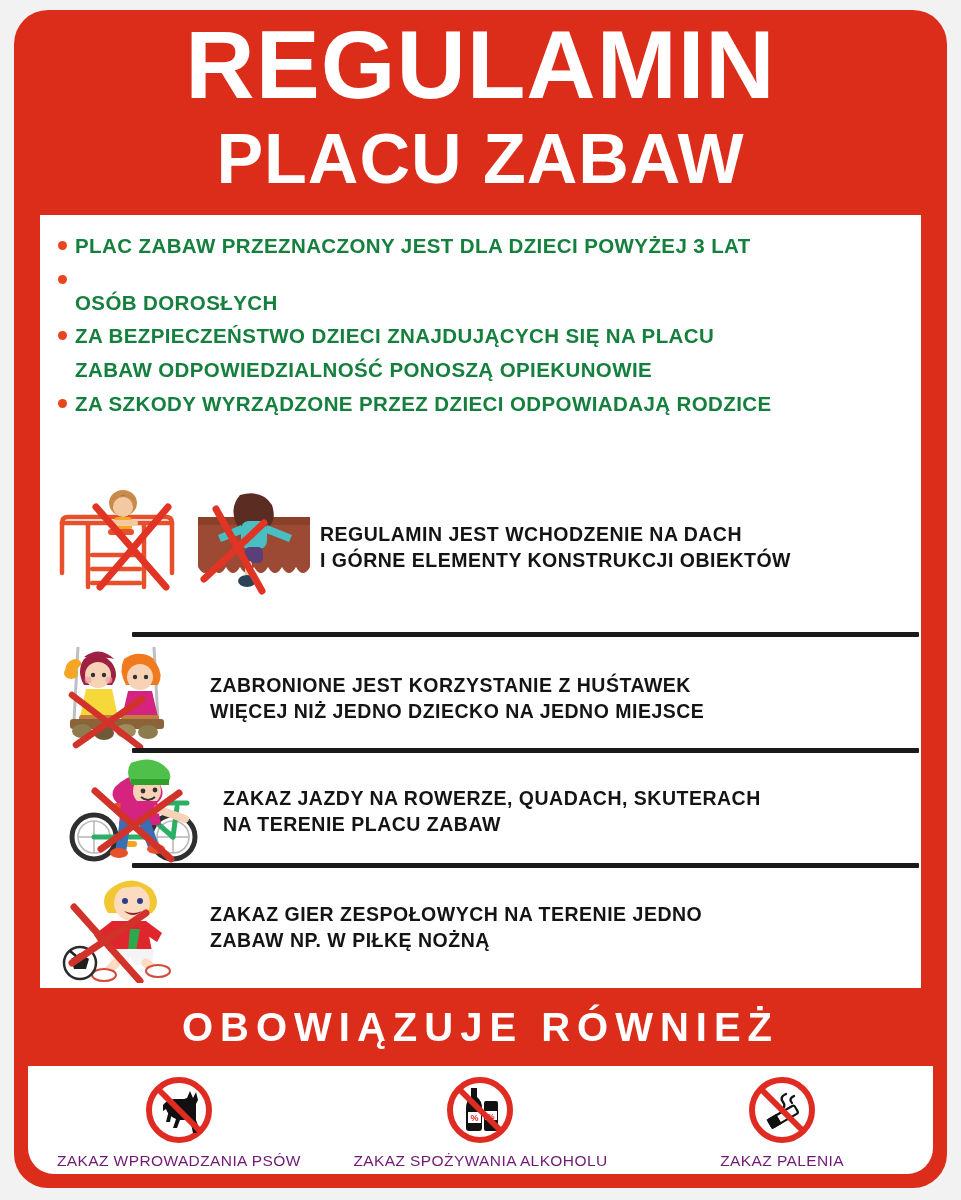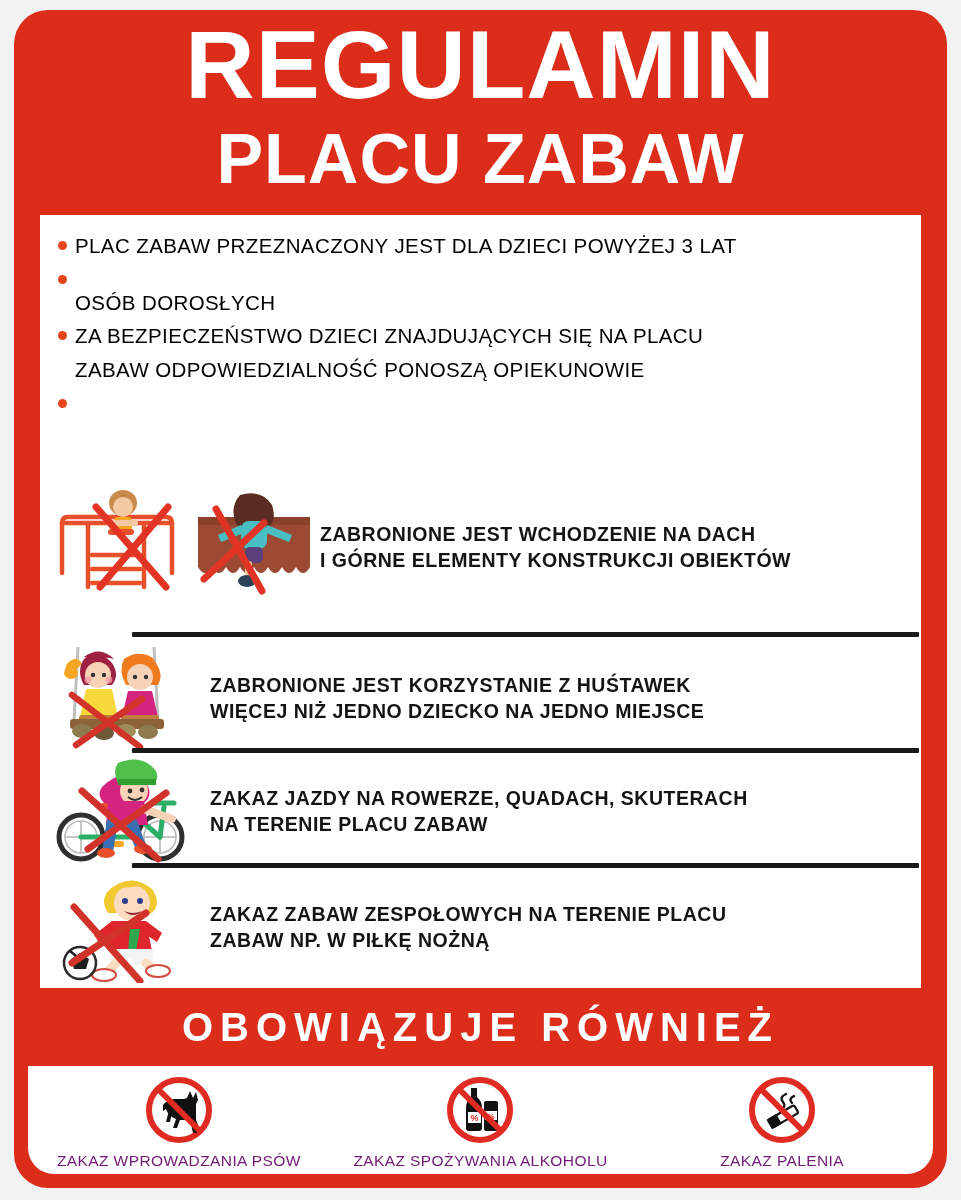--- a/index.html
+++ b/index.html
@@ -88,22 +88,22 @@
     width: 9px;
     height: 9px;
     border-radius: 50%;
     background: #E8451F;
     margin-top: 10px;
     margin-right: 8px;
   }
   .bullet.hidden { visibility: hidden; }
   .rule-text {
     font-size: 20.5px;
-    font-weight: normal;
-    color: #000000;
+    font-weight: bold;
+    color: #15803d;
     letter-spacing: 0.4px;
     line-height: 1.45;
     white-space: nowrap;
   }
   
   .prohib {
     position: absolute;
     display: flex;
     align-items: center;
   }
@@ -208,20 +208,21 @@
       <div class="rule-row">
         <span class="bullet"></span>
         <span class="rule-text">ZA BEZPIECZEŃSTWO DZIECI ZNAJDUJĄCYCH SIĘ NA PLACU</span>
       </div>
       <div class="rule-row">
         <span class="bullet hidden"></span>
         <span class="rule-text">ZABAW ODPOWIEDZIALNOŚĆ PONOSZĄ OPIEKUNOWIE</span>
       </div>
       <div class="rule-row">
         <span class="bullet"></span>
+        <span class="rule-text">ZA SZKODY WYRZĄDZONE PRZEZ DZIECI ODPOWIADAJĄ RODZICE</span>
       </div>
     </div>
 
     <div class="prohib" style="left:8px; top:272px; width:860px; height:120px;">
       <div class="icon-wrap" style="width:272px;height:120px;">
         <svg width="272" height="120" viewBox="0 0 272 120" aria-hidden="true">
 
           <g stroke="#E8502B" stroke-width="4.5" fill="none" stroke-linecap="round">
             <line x1="14" y1="36" x2="124" y2="36"></line>
             <line x1="14" y1="36" x2="14" y2="86"></line>
@@ -265,21 +266,21 @@
             <ellipse cx="199" cy="94" rx="9" ry="6" fill="#2C4258"></ellipse>
           </g>
 
           <g stroke="#E23424" stroke-width="7" stroke-linecap="round">
             <line x1="168" y1="22" x2="214" y2="104"></line>
             <line x1="216" y1="36" x2="156" y2="92"></line>
           </g>
         </svg>
       </div>
       <div>
-        <div class="ptext">ZABRONIONE JEST WCHODZENIE NA DACH</div>
+        <div class="ptext">REGULAMIN JEST WCHODZENIE NA DACH</div>
         <div class="ptext">I GÓRNE ELEMENTY KONSTRUKCJI OBIEKTÓW</div>
       </div>
     </div>
 
     <div class="divider" style="top:417px;"></div>
 
     <div class="prohib" style="left:8px; top:428px; width:860px; height:110px;">
       <div class="icon-wrap" style="width:150px;height:110px;">
         <svg width="150" height="110" viewBox="0 0 150 110" aria-hidden="true">
 
@@ -328,21 +329,21 @@
         </svg>
       </div>
       <div style="margin-left:12px;">
         <div class="ptext">ZABRONIONE JEST KORZYSTANIE Z HUŚTAWEK</div>
         <div class="ptext">WIĘCEJ NIŻ JEDNO DZIECKO NA JEDNO MIEJSCE</div>
       </div>
     </div>
 
     <div class="divider" style="top:533px;"></div>
 
-    <div class="prohib" style="left:8px; top:542px; width:860px; height:108px;">
+    <div class="prohib" style="left:21px; top:542px; width:860px; height:108px;">
       <div class="icon-wrap" style="width:150px;height:108px;">
         <svg width="150" height="108" viewBox="0 0 150 108" aria-hidden="true">
 
           <g fill="none" stroke="#2F2F2F" stroke-width="5">
             <circle cx="33" cy="80" r="22"></circle>
             <circle cx="112" cy="80" r="22"></circle>
           </g>
           <g fill="none" stroke="#B9B9B9" stroke-width="1.6">
             <circle cx="33" cy="80" r="16"></circle>
             <circle cx="112" cy="80" r="16"></circle>
@@ -429,21 +430,21 @@
             <path d="M42 80 l-6 5" stroke="#1E1E1E" stroke-width="2.5"></path>
           </g>
 
           <g stroke="#D1322A" stroke-width="7" stroke-linecap="round">
             <line x1="26" y1="36" x2="92" y2="110"></line>
             <line x1="98" y1="42" x2="24" y2="92"></line>
           </g>
         </svg>
       </div>
       <div style="margin-left:12px;">
-        <div class="ptext">ZAKAZ ZABAW ZESPOŁOWYCH NA TERENIE PLACU</div>
+        <div class="ptext">ZAKAZ GIER ZESPOŁOWYCH NA TERENIE JEDNO</div>
         <div class="ptext">ZABAW NP. W PIŁKĘ NOŻNĄ</div>
       </div>
     </div>
 
   </div>
 
   <div class="banner">
     <div class="banner-text">OBOWIĄZUJE  RÓWNIEŻ</div>
   </div>
 

